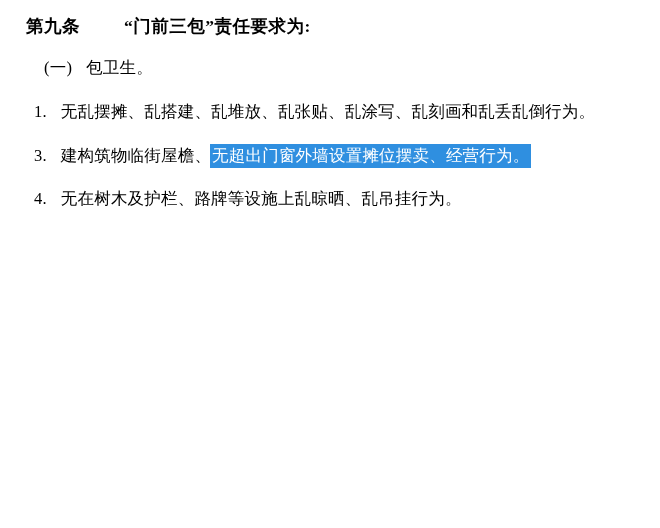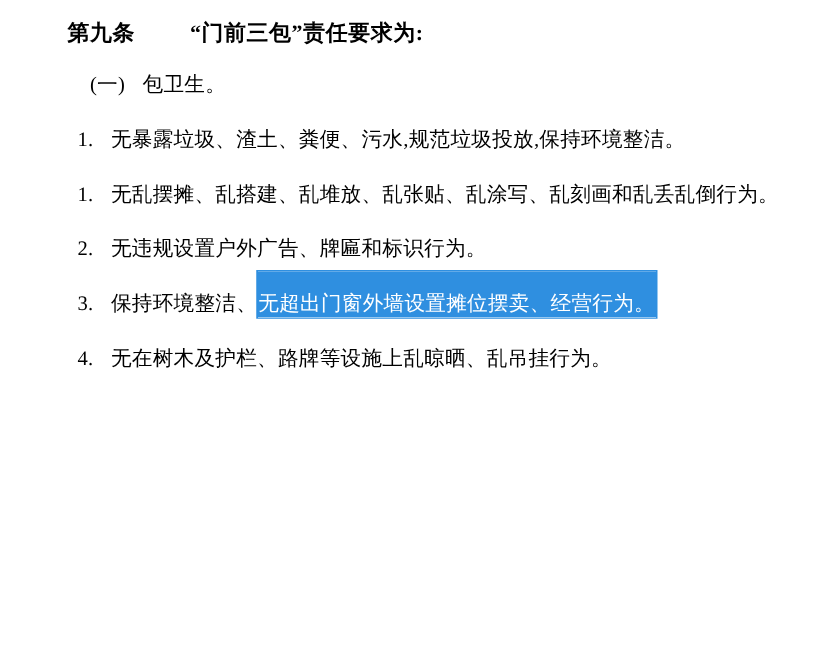--- a/index.html
+++ b/index.html
@@ -13,21 +13,20 @@
     font-family: "Liberation Serif", "DejaVu Serif", serif;
     color: #000000;
     overflow: hidden;
   }
   .page {
     position: relative;
     width: 540px;
     height: 528px;
     box-sizing: border-box;
     padding: 10px 26px 0 26px;
-    margin-left: 28px;
   }
   .heading {
     font-size: 17.5px;
     font-weight: bold;
     letter-spacing: 0.5px;
     margin: 4px 0 18px 0;
     white-space: nowrap;
   }
   .heading .h-num {
     display: inline-block;
@@ -56,21 +55,21 @@
   .para .marker {
     display: inline-block;
   }
   .para .marker-gap {
     display: inline-block;
     width: 14px;
   }
   .hl {
     background: #2f8fe0;
     color: #ffffff;
-    padding: 16px 1px 2px 1px;
+    padding: 1px 1px 2px 1px;
     box-shadow: 0 0 0 1px #2f8fe0;
   }
   .bottom-fade {
     position: absolute;
     left: 0;
     right: 0;
     bottom: 0;
     height: 6px;
     background: #ffffff;
   }
@@ -81,37 +80,31 @@
 <div class="page">
 
   <div class="heading">
     <span class="h-num">第九条</span><span class="h-gap"></span><span class="h-text">“门前三包”责任要求为:</span>
   </div>
 
   <p class="para section">
     <span class="marker">(一)</span><span class="marker-gap"></span><span>包卫生。</span>
   </p>
 
-  <p class="para item">
-    <span class="marker">1.</span><span class="marker-gap"></span><span>无暴露垃圾、渣土、粪便、污水,规范垃圾投放,保持环境整洁。</span>
-  </p>
 
 
 
 
   <p class="para item">
     <span class="marker">1.</span><span class="marker-gap"></span><span>无乱摆摊、乱搭建、乱堆放、乱张贴、乱涂写、乱刻画和乱丢乱倒行为。</span>
   </p>
 
-  <p class="para item">
-    <span class="marker">2.</span><span class="marker-gap"></span><span>无违规设置户外广告、牌匾和标识行为。</span>
-  </p>
 
   <p class="para item">
-    <span class="marker">3.</span><span class="marker-gap"></span><span>保持环境整洁、</span><span class="hl">无超出门窗外墙设置摊位摆卖、经营行为。</span><span></span>
+    <span class="marker">3.</span><span class="marker-gap"></span><span>建构筑物临街屋檐、</span><span class="hl">无超出门窗外墙设置摊位摆卖、经营行为。</span><span></span>
   </p>
 
   <p class="para item">
     <span class="marker">4.</span><span class="marker-gap"></span><span>无在树木及护栏、路牌等设施上乱晾晒、乱吊挂行为。</span>
   </p>
 
 
 
   <div class="bottom-fade"></div>
 </div>

